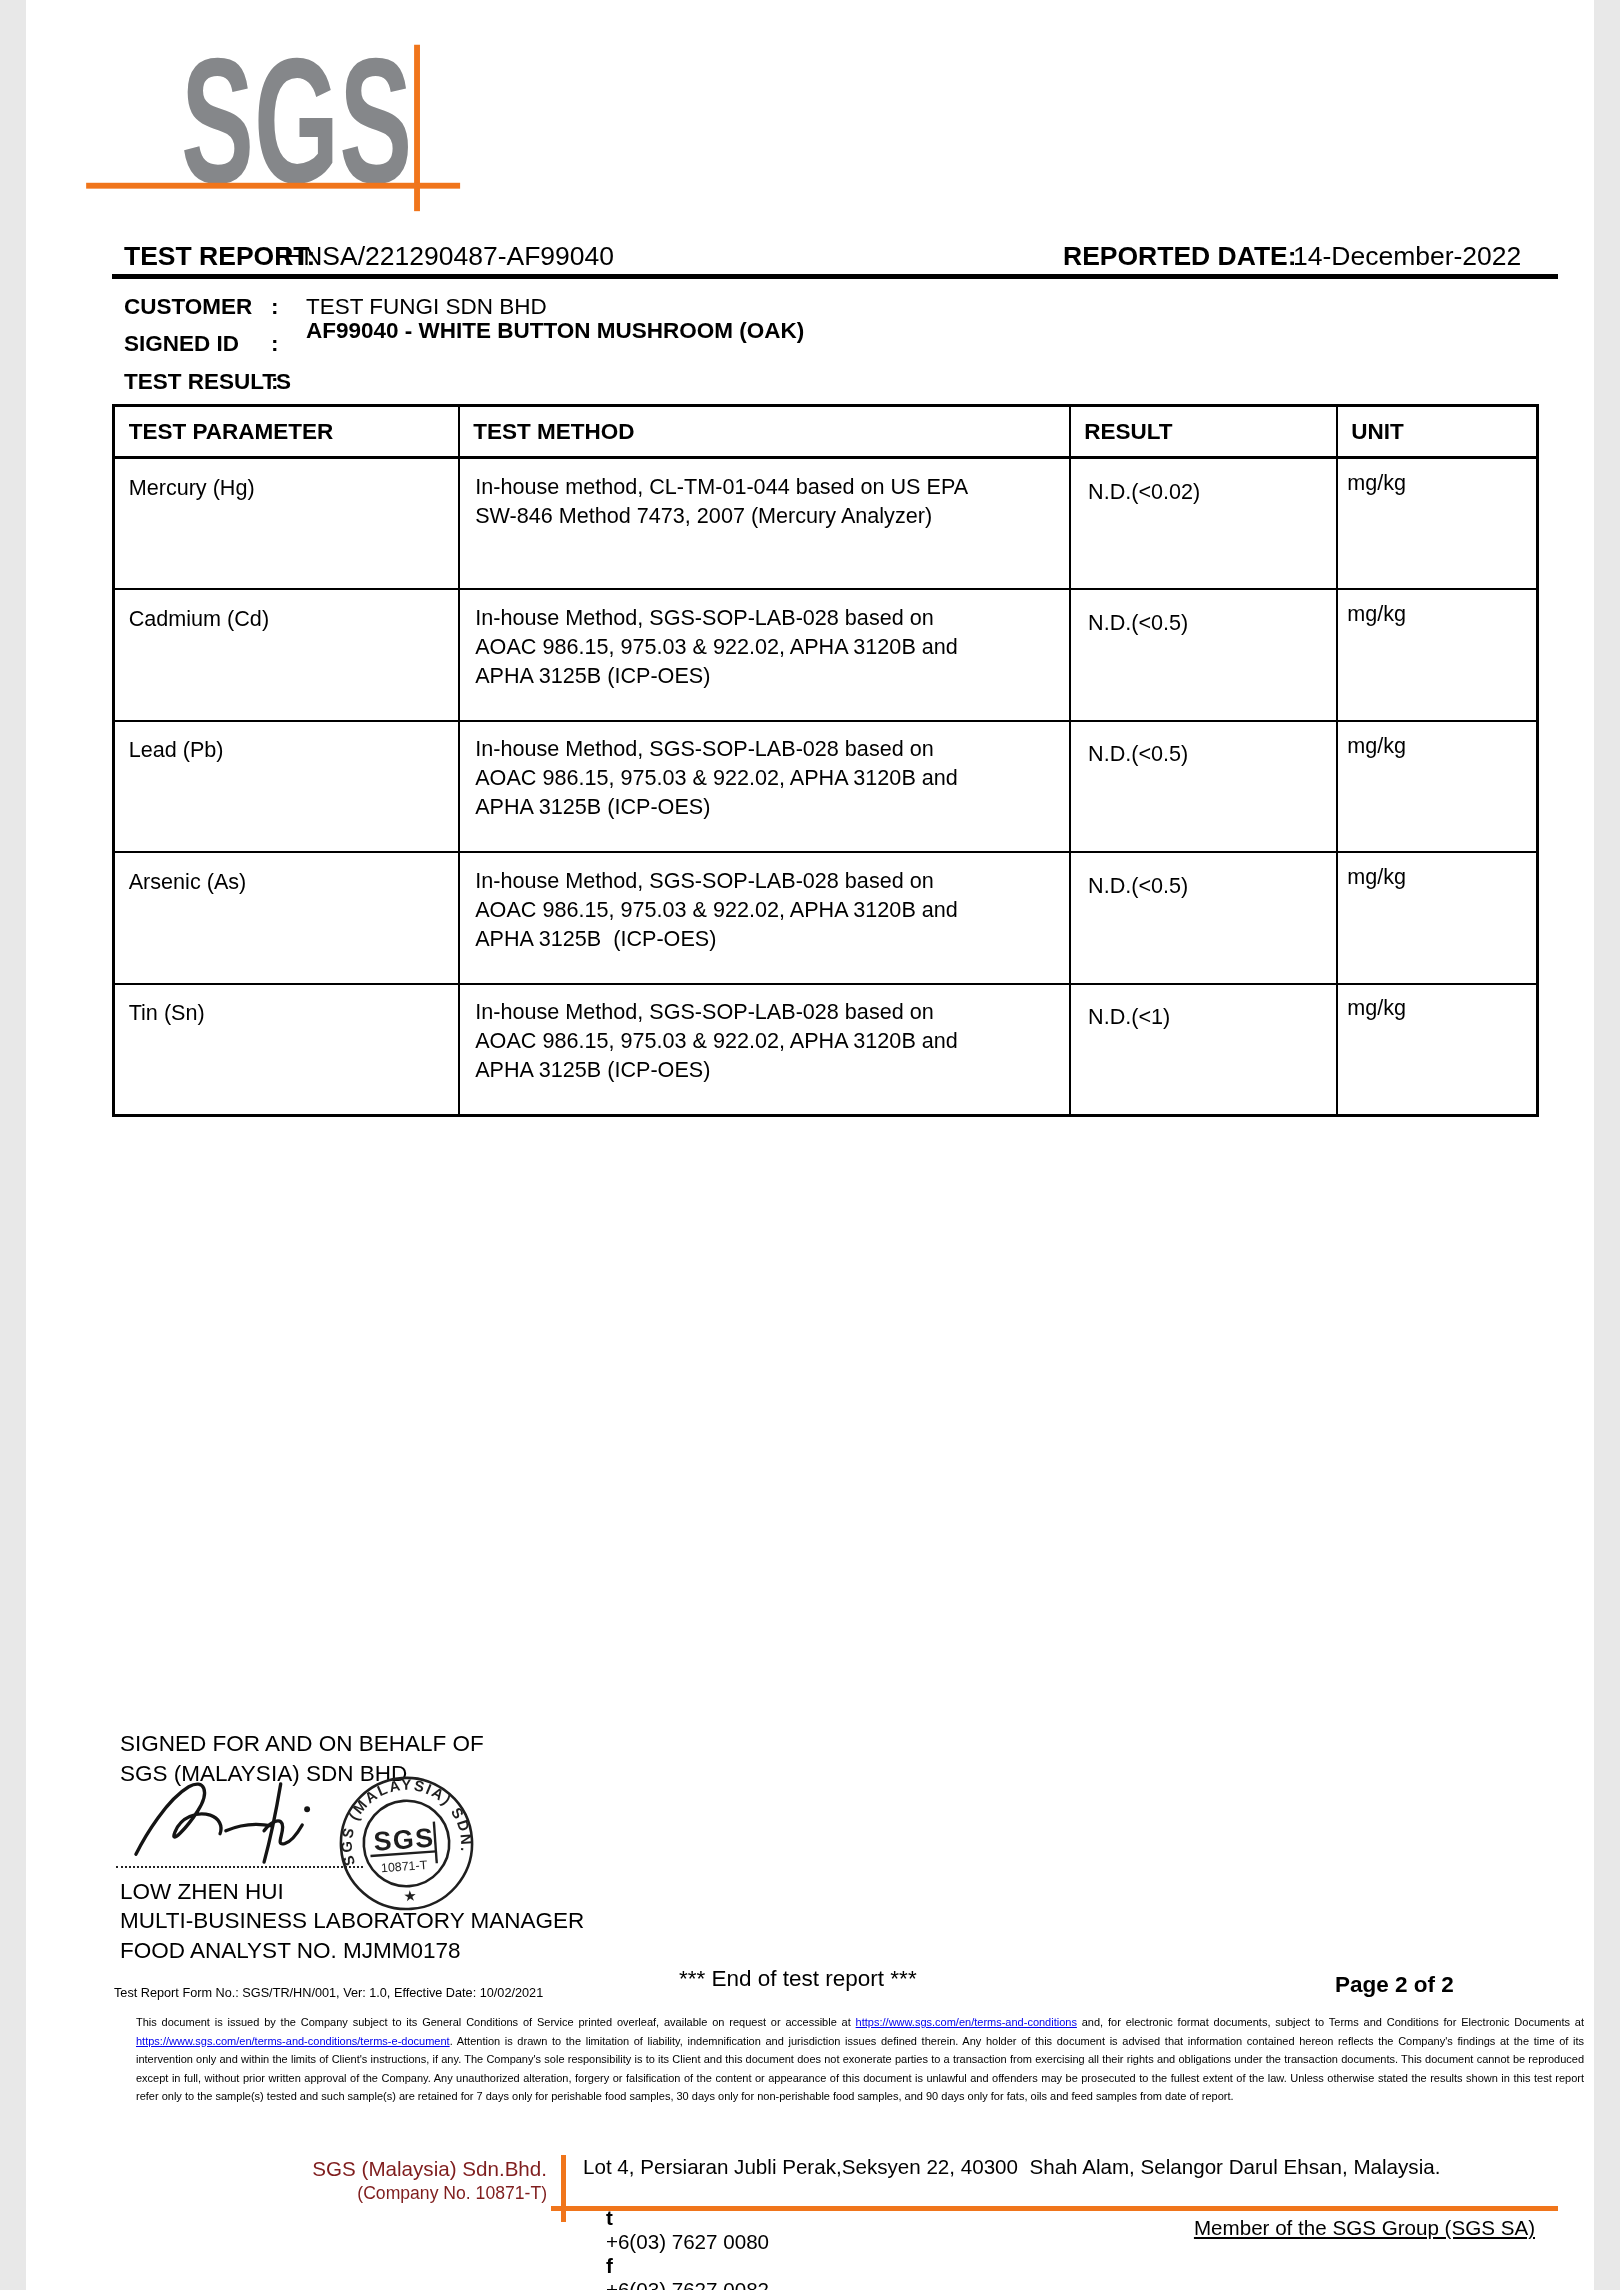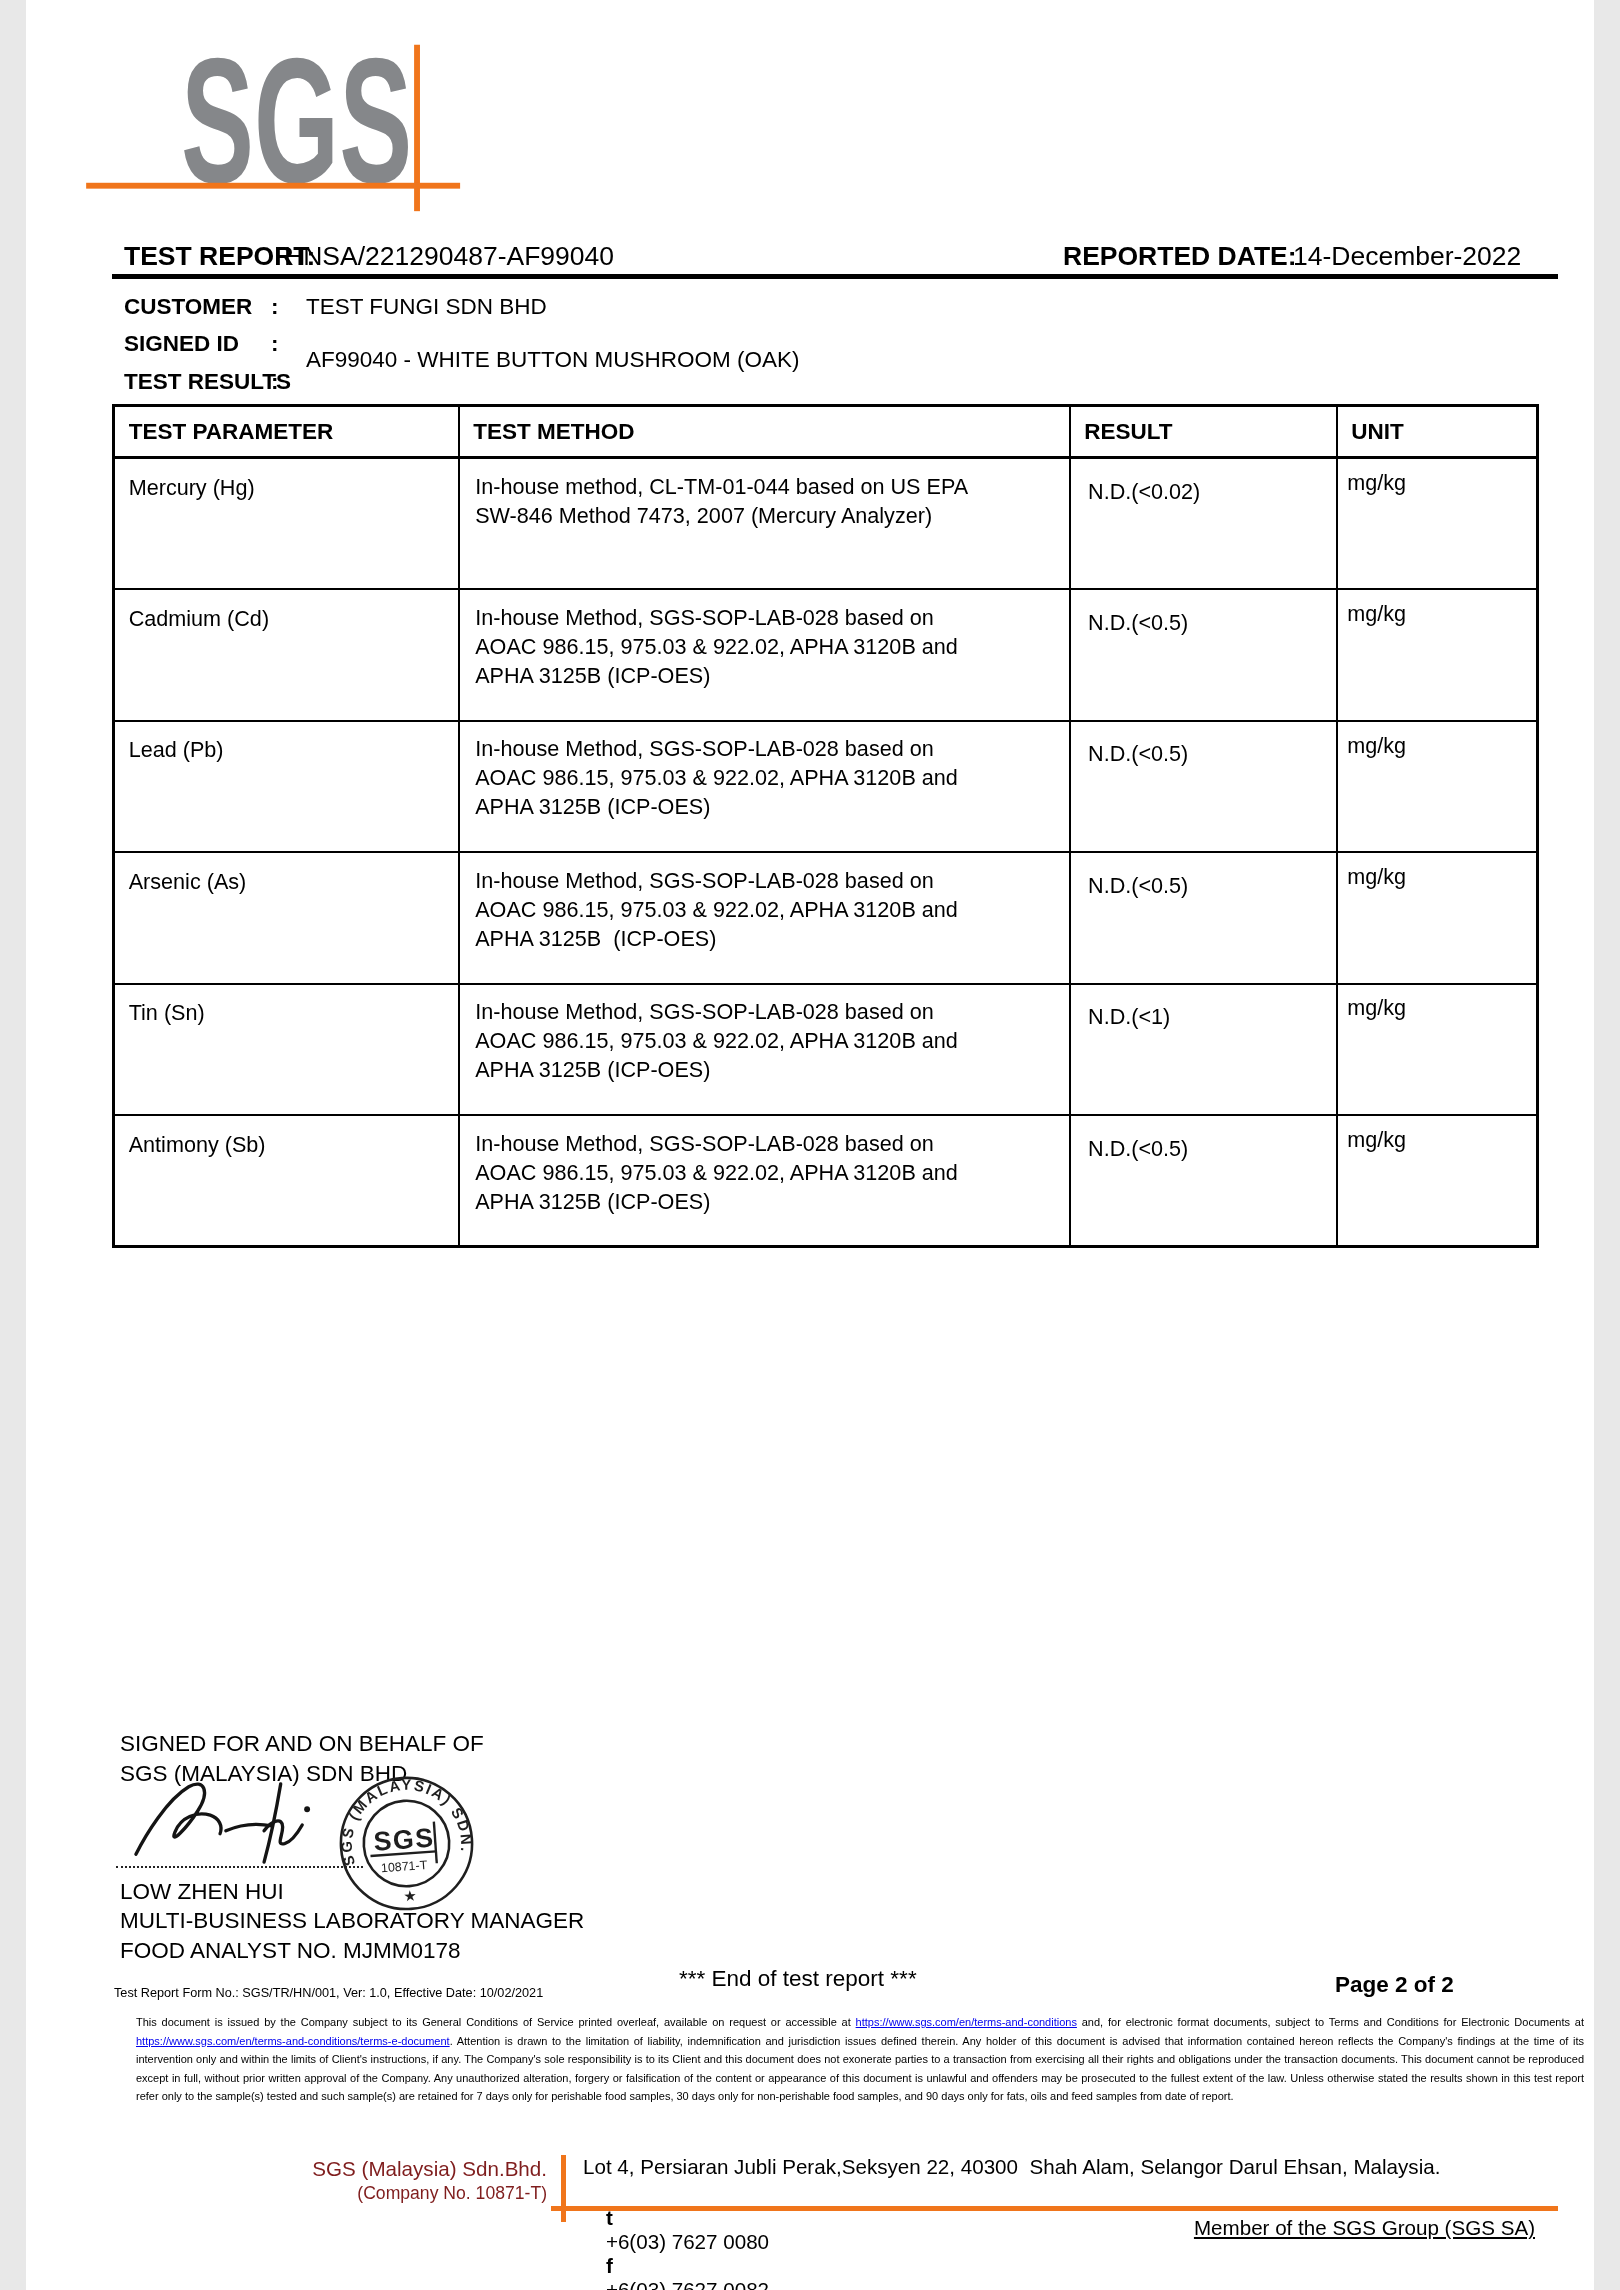--- a/index.html
+++ b/index.html
@@ -82,21 +82,21 @@
   <span class="abs hdr-label" style="left:1037px;top:241px;">REPORTED DATE:</span>
   <span class="abs hdr-val" style="left:1267px;top:241px;">14-December-2022</span>
   <div class="rule-top"></div>
 
   <span class="abs info-label" style="left:98px;top:294px;">CUSTOMER</span>
   <span class="abs info-colon" style="left:245px;top:294px;">:</span>
   <span class="abs info-val" style="left:280px;top:294px;">TEST FUNGI SDN BHD</span>
 
   <span class="abs info-label" style="left:98px;top:331px;">SIGNED ID</span>
   <span class="abs info-colon" style="left:245px;top:331px;">:</span>
-  <span class="abs info-val" style="left:280px;top:347px;">AF99040 - WHITE BUTTON MUSHROOM (OAK)</span>
+  <span class="abs info-val" style="left:280px;top:318px;font-weight:bold;">AF99040 - WHITE BUTTON MUSHROOM (OAK)</span>
 
   <span class="abs info-label" style="left:98px;top:369px;">TEST RESULTS</span>
   <span class="abs info-colon" style="left:245px;top:369px;">:</span>
 
   <table class="results">
     <colgroup>
         <col style="width:345px">
         <col style="width:611px">
         <col style="width:267px">
         <col style="width:201px">
@@ -129,26 +129,20 @@
     <tr>
       <td class="c-param">Arsenic (As)</td>
       <td class="c-method">In-house Method, SGS-SOP-LAB-028 based on AOAC 986.15, 975.03 &amp; 922.02, APHA 3120B and APHA 3125B  (ICP-OES)</td>
       <td class="c-result">N.D.(&lt;0.5)</td>
       <td class="c-unit">mg/kg</td>
     </tr>
     <tr>
       <td class="c-param">Tin (Sn)</td>
       <td class="c-method">In-house Method, SGS-SOP-LAB-028 based on AOAC 986.15, 975.03 &amp; 922.02, APHA 3120B and APHA 3125B (ICP-OES)</td>
       <td class="c-result">N.D.(&lt;1)</td>
-      <td class="c-unit">mg/kg</td>
-    </tr>
-    <tr>
-      <td class="c-param">Antimony (Sb)</td>
-      <td class="c-method">In-house Method, SGS-SOP-LAB-028 based on AOAC 986.15, 975.03 &amp; 922.02, APHA 3120B and APHA 3125B (ICP-OES)</td>
-      <td class="c-result">N.D.(&lt;0.5)</td>
       <td class="c-unit">mg/kg</td>
     </tr>
   </tbody>
     </table>
 
   <span class="abs sig-line" style="left:94px;top:1731px;">SIGNED FOR AND ON BEHALF OF</span>
   <span class="abs sig-line" style="left:94px;top:1761px;">SGS (MALAYSIA) SDN BHD</span>
 
   <svg class="abs" style="left:106px;top:1774px;" width="225" height="98" viewBox="0 0 230 100">
     <g fill="none" stroke="#141414" stroke-width="3.4" stroke-linecap="round">

